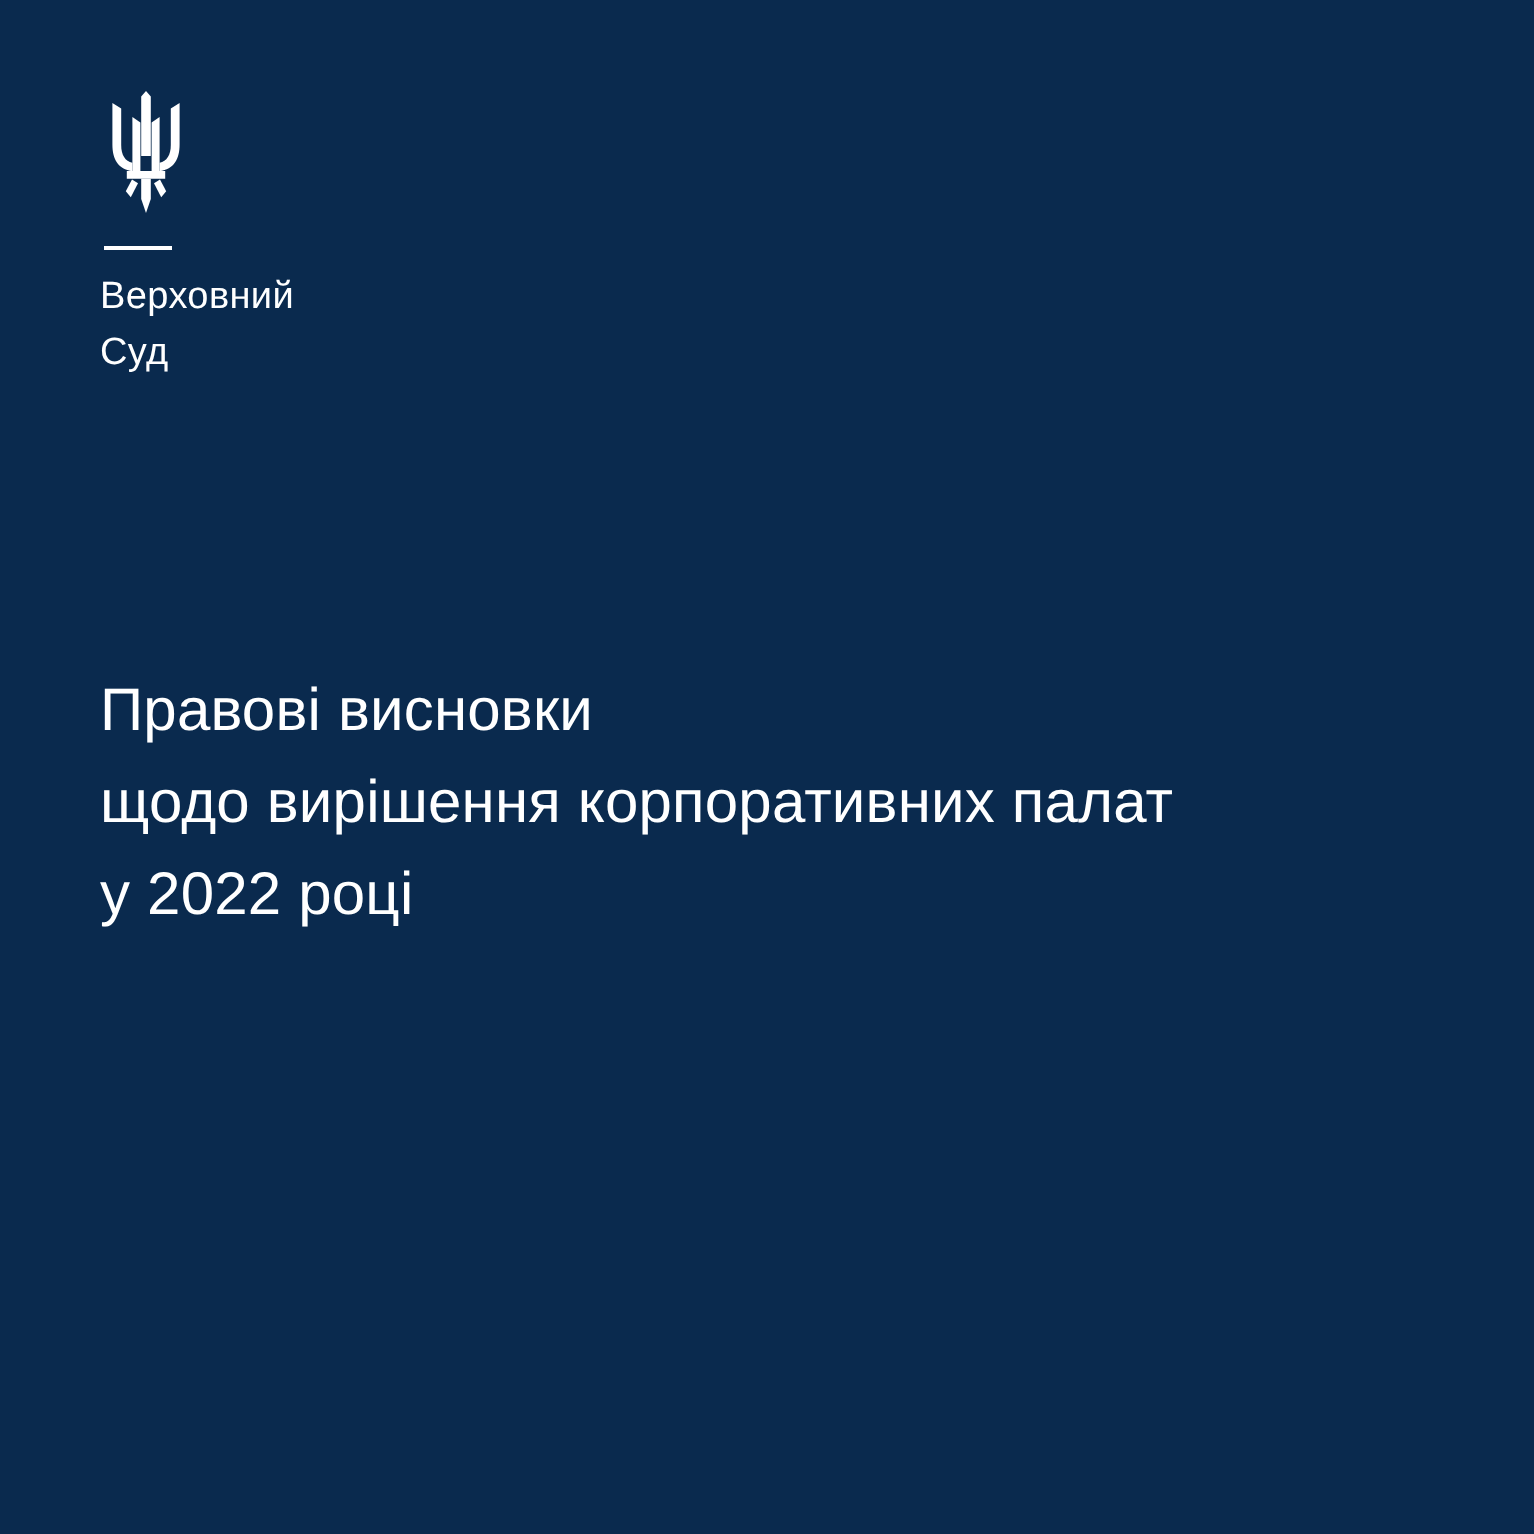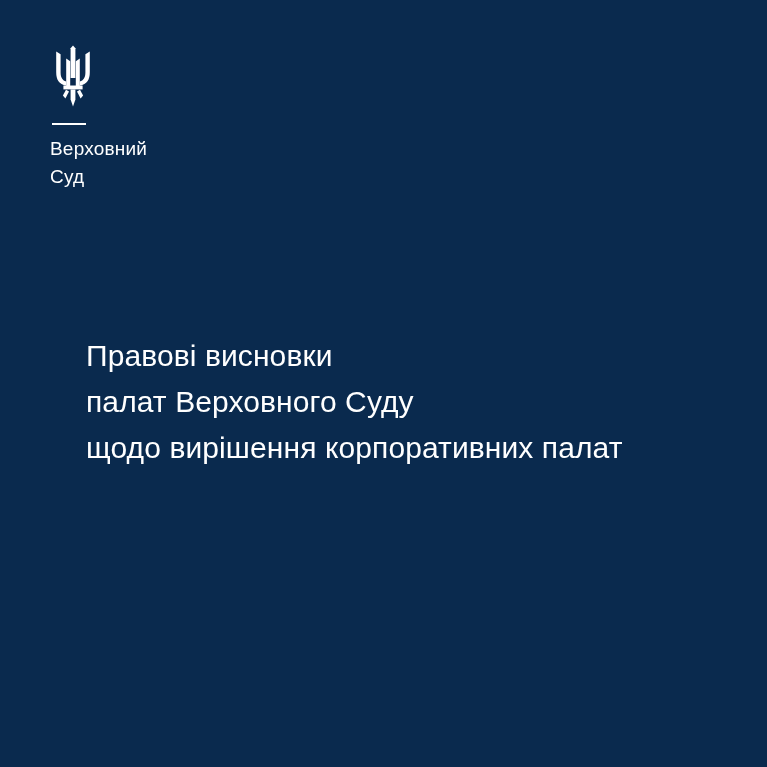--- a/index.html
+++ b/index.html
@@ -48,21 +48,20 @@
     font-weight: 400;
     white-space: pre-line;
   }
 
   
   .title-block {
     position: absolute;
     left: 50px;
     top: 333px;
     width: 680px;
-    margin-left: 36px;
   }
   .title-line {
     color: #ffffff;
     font-size: 30px;
     line-height: 46px;
     font-weight: 400;
     letter-spacing: 0.1px;
     white-space: nowrap;
   }
 </style>
@@ -85,17 +84,17 @@
         <path d="M30.0 44.8 L27.0 46.6 L30.6 53.6 L33.1 50.6 Z"></path>
       </g>
     </svg>
     <div class="logo-rule"></div>
     <div class="logo-text">Верховний
 Суд</div>
   </div>
 
   <div class="title-block">
     <div class="title-line">Правові висновки</div>
-    <div class="title-line">палат Верховного Суду</div>
     <div class="title-line">щодо вирішення корпоративних палат</div>
+    <div class="title-line">у 2022 році</div>
   </div>
 
 </div>
 
 </body></html>

